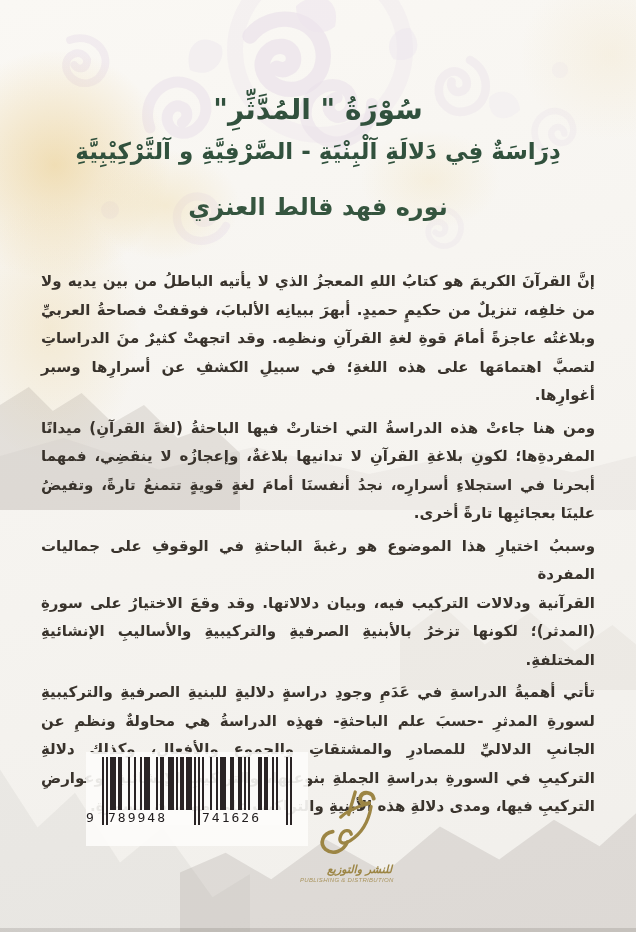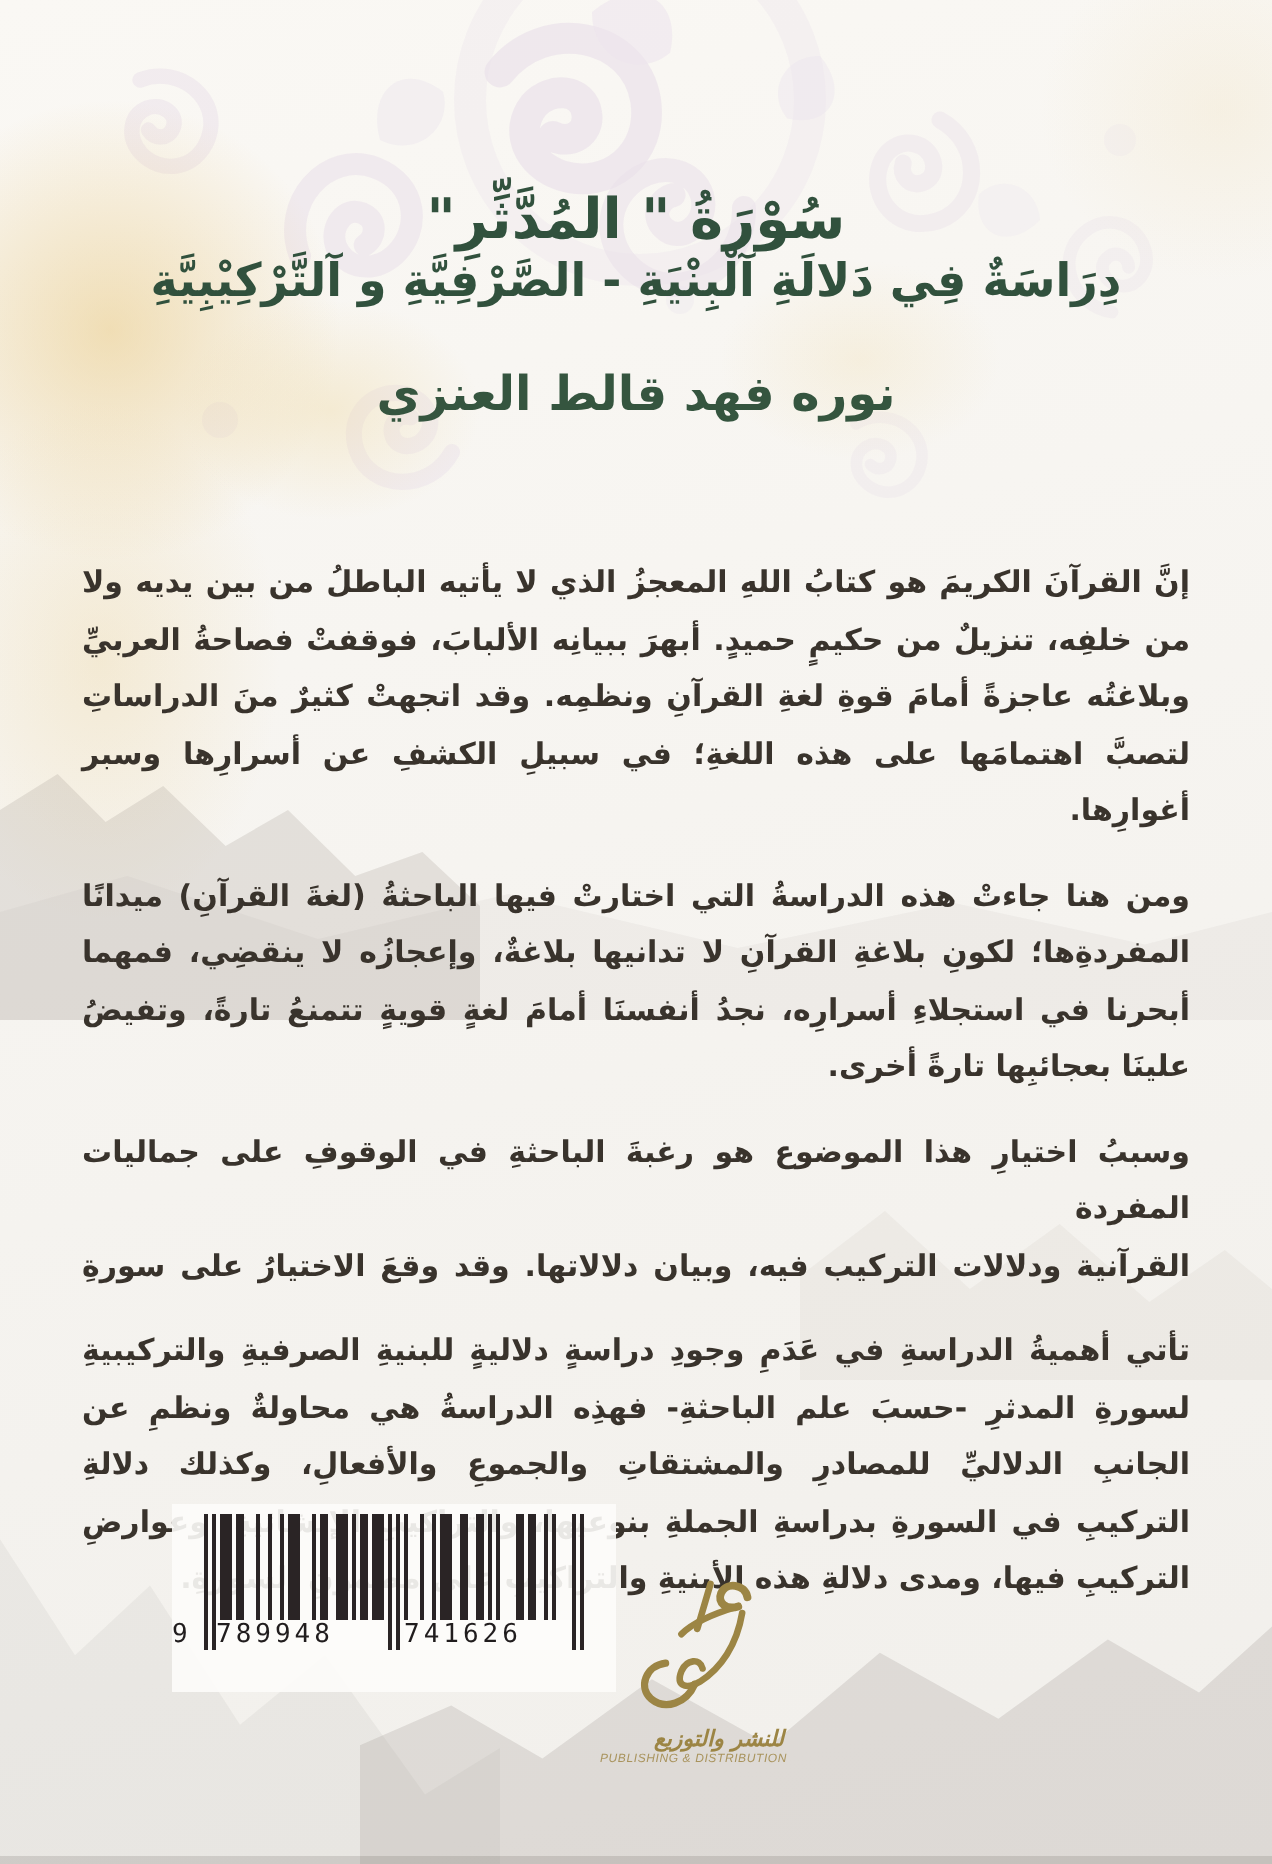--- a/index.html
+++ b/index.html
@@ -31,26 +31,26 @@
   .ridge.r4{left:0;top:700px;width:250px;height:232px;background:rgba(168,161,153,.12);
     clip-path:polygon(0 30%,15% 55%,30% 40%,48% 70%,65% 55%,85% 85%,100% 75%,100% 100%,0 100%);}
   .ridge.r5{left:400px;top:560px;width:236px;height:130px;background:rgba(175,168,160,.10);
     clip-path:polygon(0 60%,18% 35%,36% 65%,55% 40%,74% 70%,90% 50%,100% 65%,100% 100%,0 100%);}
   .page-bottom-edge{position:absolute;left:0;bottom:0;width:100%;height:4px;
     background:rgba(90,85,78,.18);}
   
   .title-block{position:absolute;top:92px;left:0;right:0;text-align:center;
     direction:rtl;color:#31513d;}
   .title-line1{font-size:28px;font-weight:bold;line-height:1.25;}
-  .title-line2{font-size:23px;font-weight:bold;line-height:1.3;}
+  .title-line2{font-size:23px;font-weight:bold;line-height:1.3;margin-top:10px;}
   .author{font-size:24px;font-weight:bold;margin-top:26px;color:#35553f;}
   
   .body-text{position:absolute;top:263px;left:41px;right:41px;direction:rtl;
     color:#39332c;font-weight:bold;font-size:15px;}
-  .para{margin:14px 0 3px 0;}
+  .para{margin:4px 0 3px 0;}
   .bline{line-height:28.5px;text-align:justify;text-align-last:justify;white-space:normal;}
   .bline.last{text-align-last:start;}
   
   .barcode{position:absolute;left:86px;top:752px;width:222px;height:94px;
     background:rgba(253,252,250,.9);}
   .barcode svg{position:absolute;left:16px;top:5px;}
   .bc{position:absolute;top:58px;font-family:"DejaVu Sans Mono",monospace;
     font-size:13px;color:#211d1e;background:transparent;}
   .bc-prefix{left:0;width:14px;text-align:left;}
   .bc-g1{left:22px;width:84px;letter-spacing:2px;background:#fdfcfa;}
@@ -120,20 +120,22 @@
     </div>
     <div class="para">
       <div class="bline">ومن هنا جاءتْ هذه الدراسةُ التي اختارتْ فيها الباحثةُ (لغةَ القرآنِ) ميدانًا</div>
       <div class="bline">المفردةِها؛ لكونِ بلاغةِ القرآنِ لا تدانيها بلاغةٌ، وإعجازُه لا ينقضِي، فمهما</div>
       <div class="bline">أبحرنا في استجلاءِ أسرارِه، نجدُ أنفسنَا أمامَ لغةٍ قويةٍ تتمنعُ تارةً، وتفيضُ</div>
       <div class="bline last">علينَا بعجائبِها تارةً أخرى.</div>
     </div>
     <div class="para">
       <div class="bline">وسببُ اختيارِ هذا الموضوع هو رغبةَ الباحثةِ في الوقوفِ على جماليات المفردة</div>
       <div class="bline">القرآنية ودلالات التركيب فيه، وبيان دلالاتها. وقد وقعَ الاختيارُ على سورةِ</div>
+      <div class="bline">(المدثر)؛ لكونها تزخرُ بالأبنيةِ الصرفيةِ والتركيبيةِ والأساليبِ الإنشائيةِ</div>
+      <div class="bline last">المختلفةِ.</div>
     </div>
     <div class="para">
       <div class="bline">تأتي أهميةُ الدراسةِ في عَدَمِ وجودِ دراسةٍ دلاليةٍ للبنيةِ الصرفيةِ والتركيبيةِ</div>
       <div class="bline">لسورةِ المدثرِ -حسبَ علم الباحثةِ- فهذِه الدراسةُ هي محاولةٌ ونظمِ عن</div>
       <div class="bline">الجانبِ الدلاليِّ للمصادرِ والمشتقاتِ والجموعِ والأفعالِ، وكذلك دلالةِ</div>
       <div class="bline">التركيبِ في السورةِ بدراسةِ الجملةِ بنوعيها، والتراكيبِ الإنشائيةِ، وعوارضِ</div>
       <div class="bline last">التركيبِ فيها، ومدى دلالةِ هذه الأبنيةِ والتراكيبِ على مضمونِ السورةِ.</div>
     </div>
   </section>
 

